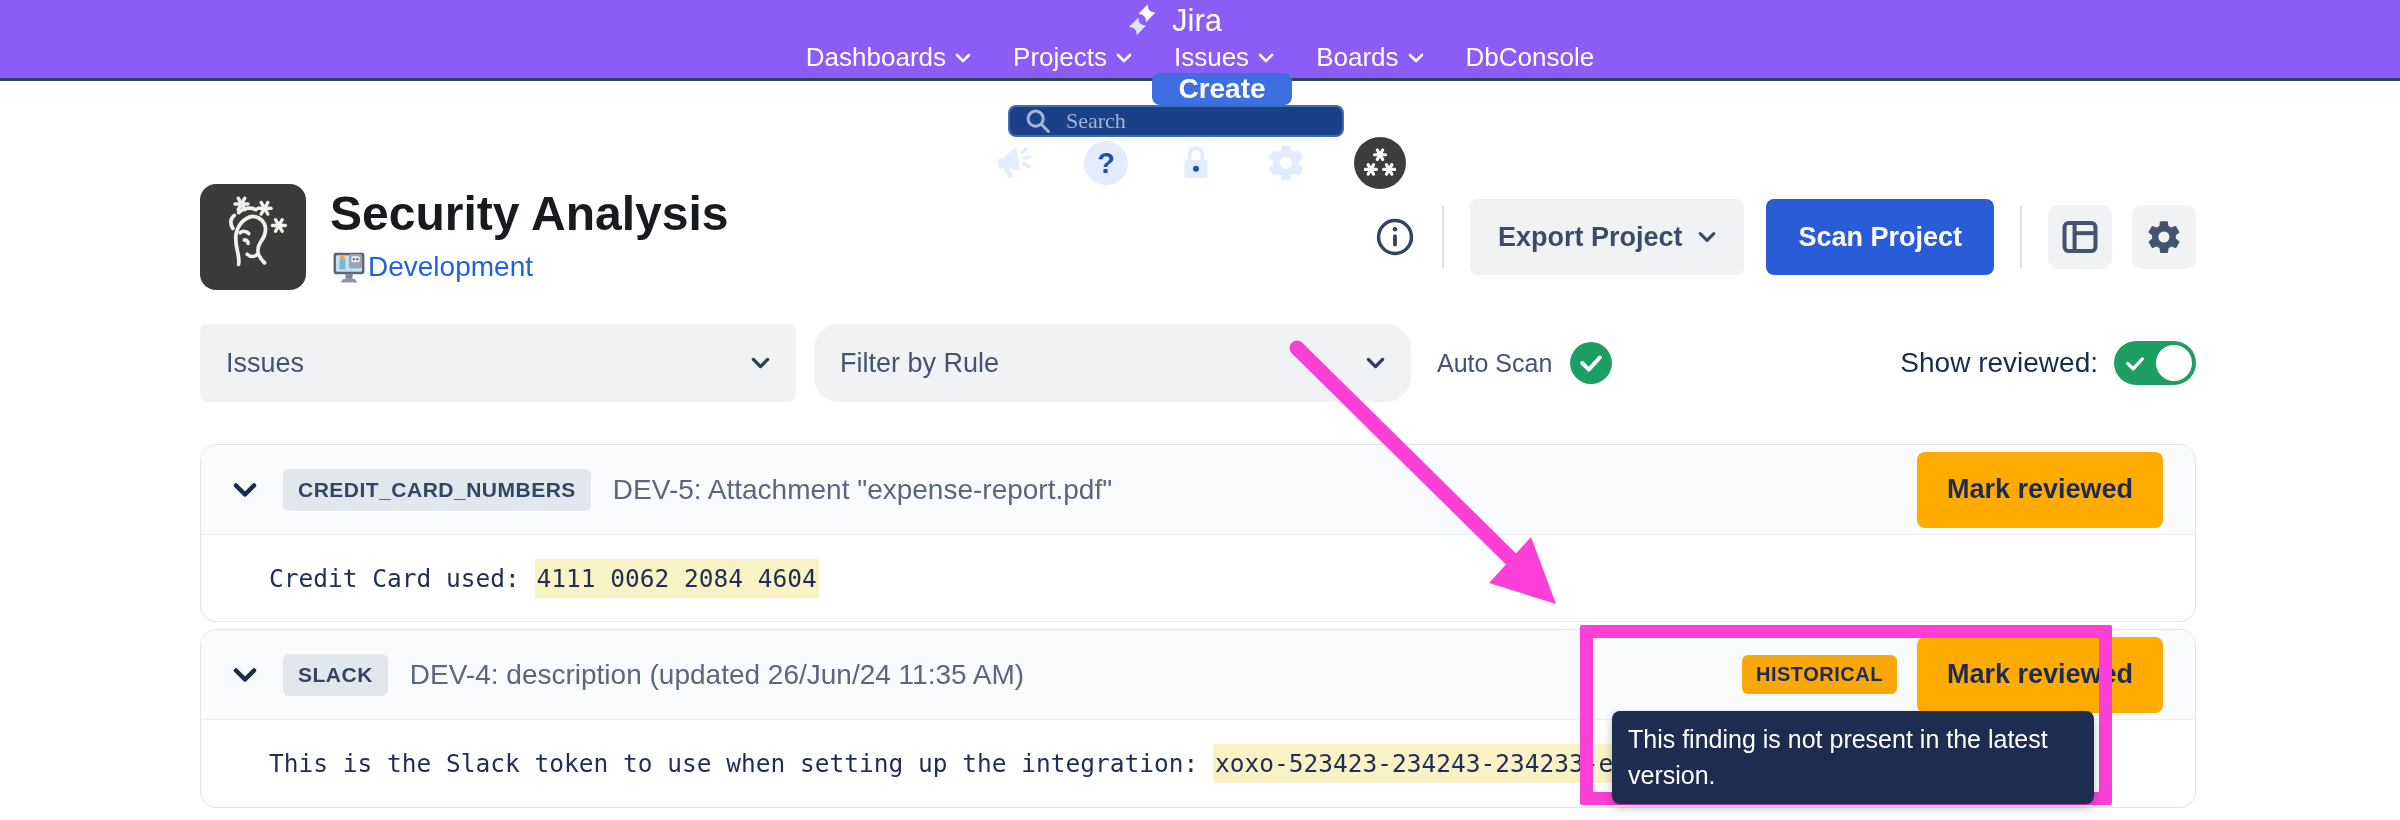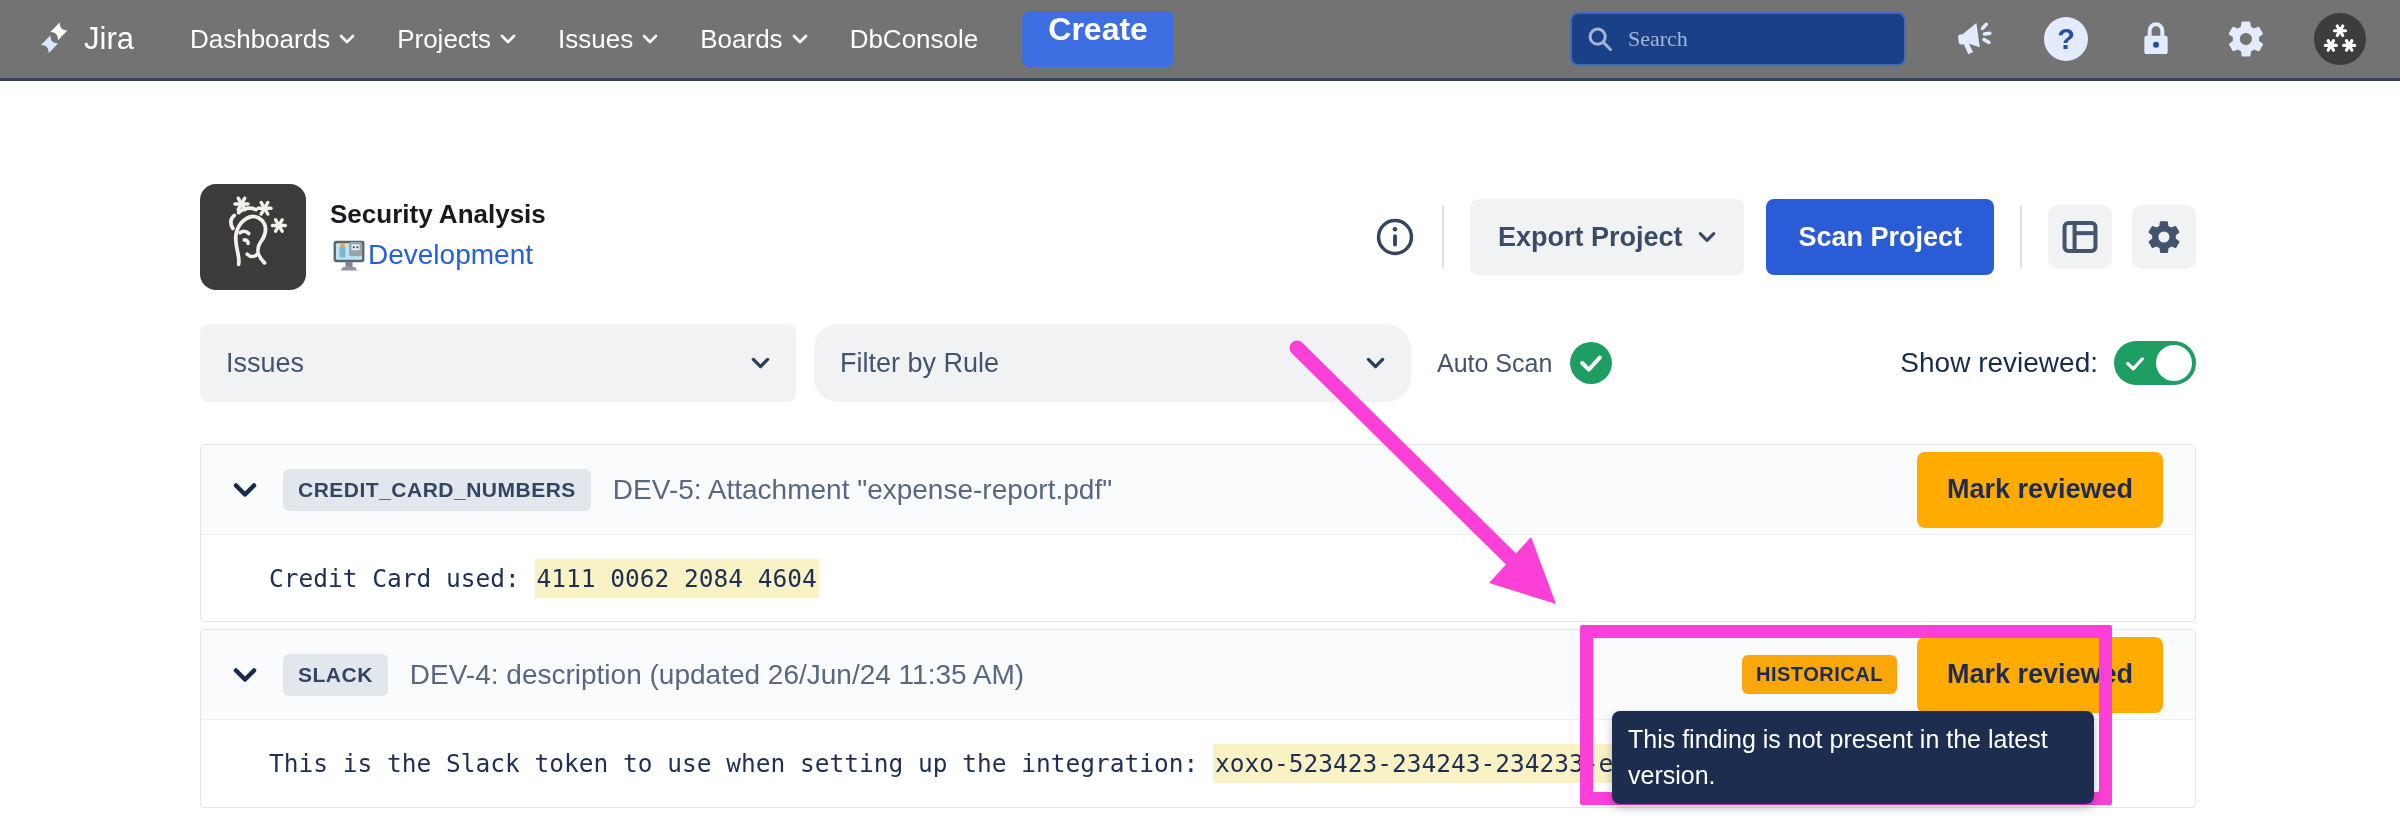--- a/index.html
+++ b/index.html
@@ -1,49 +1,49 @@
 <!DOCTYPE html>
 <html><head>
 <meta charset="utf-8">
 <style>
   html,body{margin:0;padding:0;}
   .page{position:relative;width:2400px;height:820px;background:#ffffff;
         font-family:"Liberation Sans",sans-serif;overflow:hidden;}
 
   
-  .navbar{position:absolute;left:0;top:0;width:2400px;height:81px;background:#737373;
+  .navbar{position:absolute;left:0;top:0;width:2400px;height:81px;background:#8b5cf6;
           border-bottom:3px solid #32415f;display:flex;align-items:center;box-sizing:border-box;
-          padding:0 34px;color:#fff;}
+          padding:0 34px;color:#fff;flex-direction:column;}
   .logo{display:flex;align-items:center;gap:10px;margin-right:56px;}
   .logo-text{font-size:31px;font-weight:500;color:#fff;}
   .nav-items{display:flex;align-items:center;gap:42px;font-size:26px;font-weight:500;}
   .nav-item{display:flex;align-items:center;gap:9px;cursor:pointer;white-space:nowrap;}
   .nav-chev{width:16px;height:10px;}
   .create-btn{margin-left:44px;background:#3d6fe2;border-radius:8px;height:56px;padding:0 26px;
-          display:flex;font-size:32px;font-weight:700;color:#fff;}
+          display:flex;font-size:28px;font-weight:700;color:#fff;}
   .nav-spacer{flex:1;}
   .search-box{width:336px;height:54px;background:#1a4187;border:2px solid #446cb4;border-radius:8px;
           display:flex;align-items:center;padding:0 14px;box-sizing:border-box;gap:12px;margin-right:48px;}
   .search-box input{background:transparent;border:none;outline:none;color:#dfe7f7;font-size:22px;
           font-family:Liberation Serif, serif;width:240px;}
   .search-box input::placeholder{color:#a4b4d4;}
   .nav-icons{display:flex;align-items:center;gap:46px;}
   .nav-icon{width:44px;height:44px;color:#e3ecff;display:flex;align-items:center;justify-content:center;}
   .help-badge{width:44px;height:44px;border-radius:50%;background:#e3ecff;color:#2150a5;
           display:flex;align-items:center;justify-content:center;font-size:29px;font-weight:700;}
   .avatar-circle{width:52px;height:52px;border-radius:50%;background:#3d3d3d;
           display:flex;align-items:center;justify-content:center;}
 
   
   .content{position:absolute;left:200px;top:84px;width:1996px;}
   .header-row{margin-top:100px;display:flex;align-items:center;}
   .proj-avatar{width:106px;height:106px;border-radius:16px;background:#3b3b3b;flex:0 0 auto;
           display:flex;align-items:center;justify-content:center;}
   .title-col{margin-left:24px;display:flex;flex-direction:column;gap:8px;}
-  .page-title{font-size:26px;font-weight:700;color:#171a1f;line-height:1.1;}
+  .page-title{font-size:48px;font-weight:700;color:#171a1f;line-height:1.1;}
   .subtitle-row{display:flex;align-items:center;}
   .proj-link{font-size:28px;color:#2160e0;cursor:pointer;}
   .header-controls{margin-left:auto;display:flex;align-items:center;}
   .info-icon{width:42px;height:42px;color:#344563;}
   .hdiv{width:2px;height:62px;background:#dcdfe5;margin:0 26px;}
   .btn{height:76px;border-radius:8px;display:flex;align-items:center;justify-content:center;
           font-size:27px;font-weight:600;box-sizing:border-box;cursor:pointer;}
   .btn-subtle{background:#f1f2f4;color:#3b4a66;padding:0 28px;gap:16px;}
   .btn-primary{background:#2b5cd8;color:#ffffff;padding:0 32px;}
   .icon-btn{width:64px;height:64px;border-radius:10px;background:#f1f2f4;color:#44546f;
@@ -60,21 +60,21 @@
   .check-circle{width:42px;height:42px;border-radius:50%;background:#1f9e63;
           display:flex;align-items:center;justify-content:center;color:#fff;}
   .show-reviewed{margin-left:auto;display:flex;align-items:center;gap:16px;}
   .show-reviewed-label{font-size:28px;font-weight:500;color:#172b4d;}
   .toggle{width:82px;height:44px;border-radius:22px;background:#1f9e63;position:relative;
           display:flex;align-items:center;}
   .toggle .tick{margin-left:12px;color:#fff;}
   .toggle .knob{position:absolute;right:4px;top:4px;width:36px;height:36px;border-radius:50%;background:#fff;}
 
   
-  .card{border:1px solid #e3e5e9;border-radius:4px;background:#fff;overflow:hidden;box-sizing:border-box;}
+  .card{border:1px solid #e3e5e9;border-radius:16px;background:#fff;overflow:hidden;box-sizing:border-box;}
   .card1{margin-top:42px;}
   .card2{margin-top:7px;}
   .card-header{height:90px;background:#fafbfc;border-bottom:1px solid #eceef1;display:flex;
           align-items:center;padding:0 32px;box-sizing:border-box;}
   .chev-btn{width:26px;height:26px;color:#172b4d;flex:0 0 auto;display:flex;align-items:center;}
   .rule-badge{margin-left:24px;background:#e2e6ed;color:#344563;font-size:21px;font-weight:700;
           letter-spacing:.5px;border-radius:6px;padding:9px 15px;white-space:nowrap;}
   .finding-title{margin-left:22px;font-size:28px;color:#596780;white-space:nowrap;}
   .card-actions{margin-left:auto;display:flex;align-items:center;gap:20px;}
   .hist-badge{background:#f9a70b;color:#1e2b50;font-size:20px;font-weight:700;letter-spacing:.5px;

